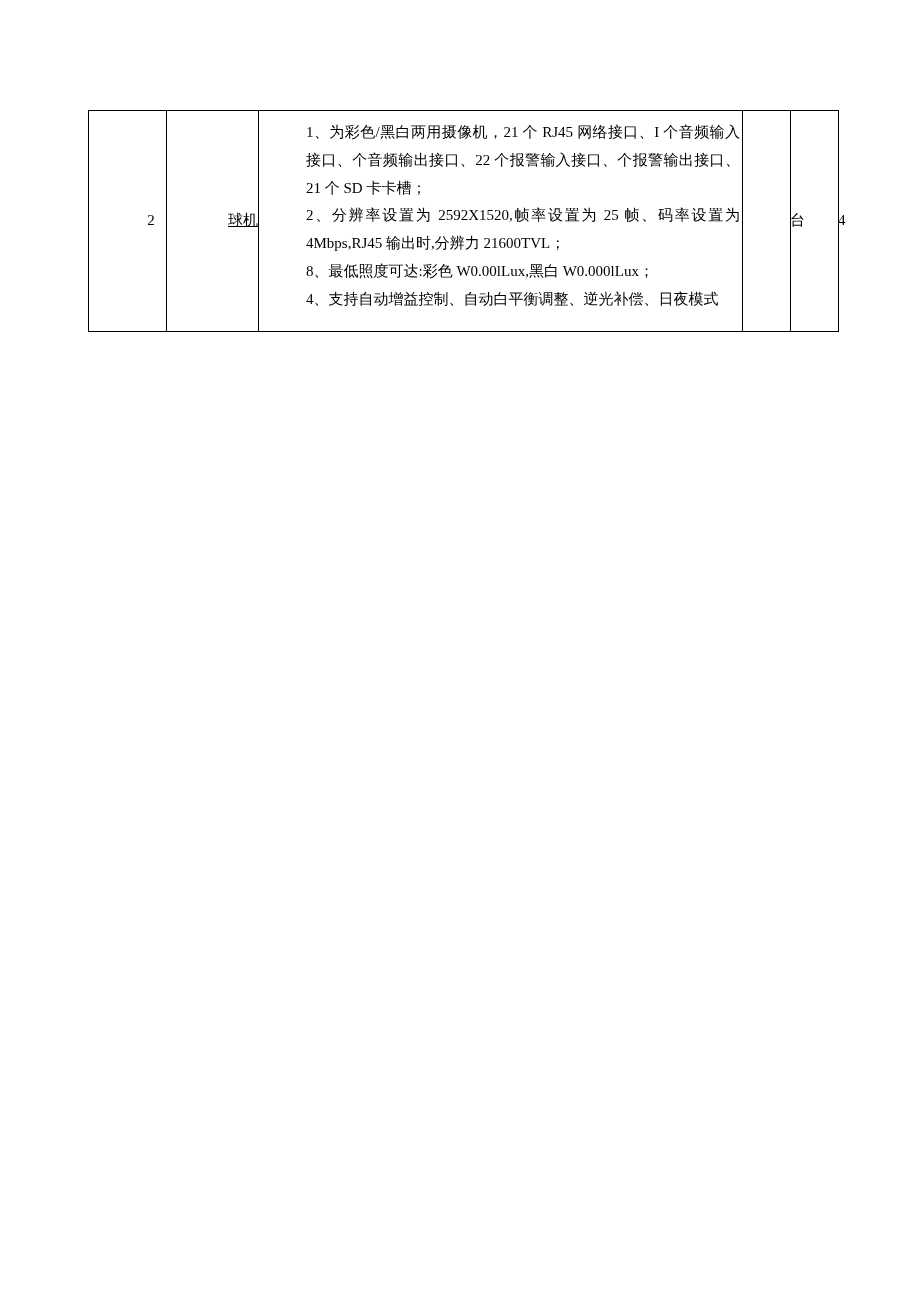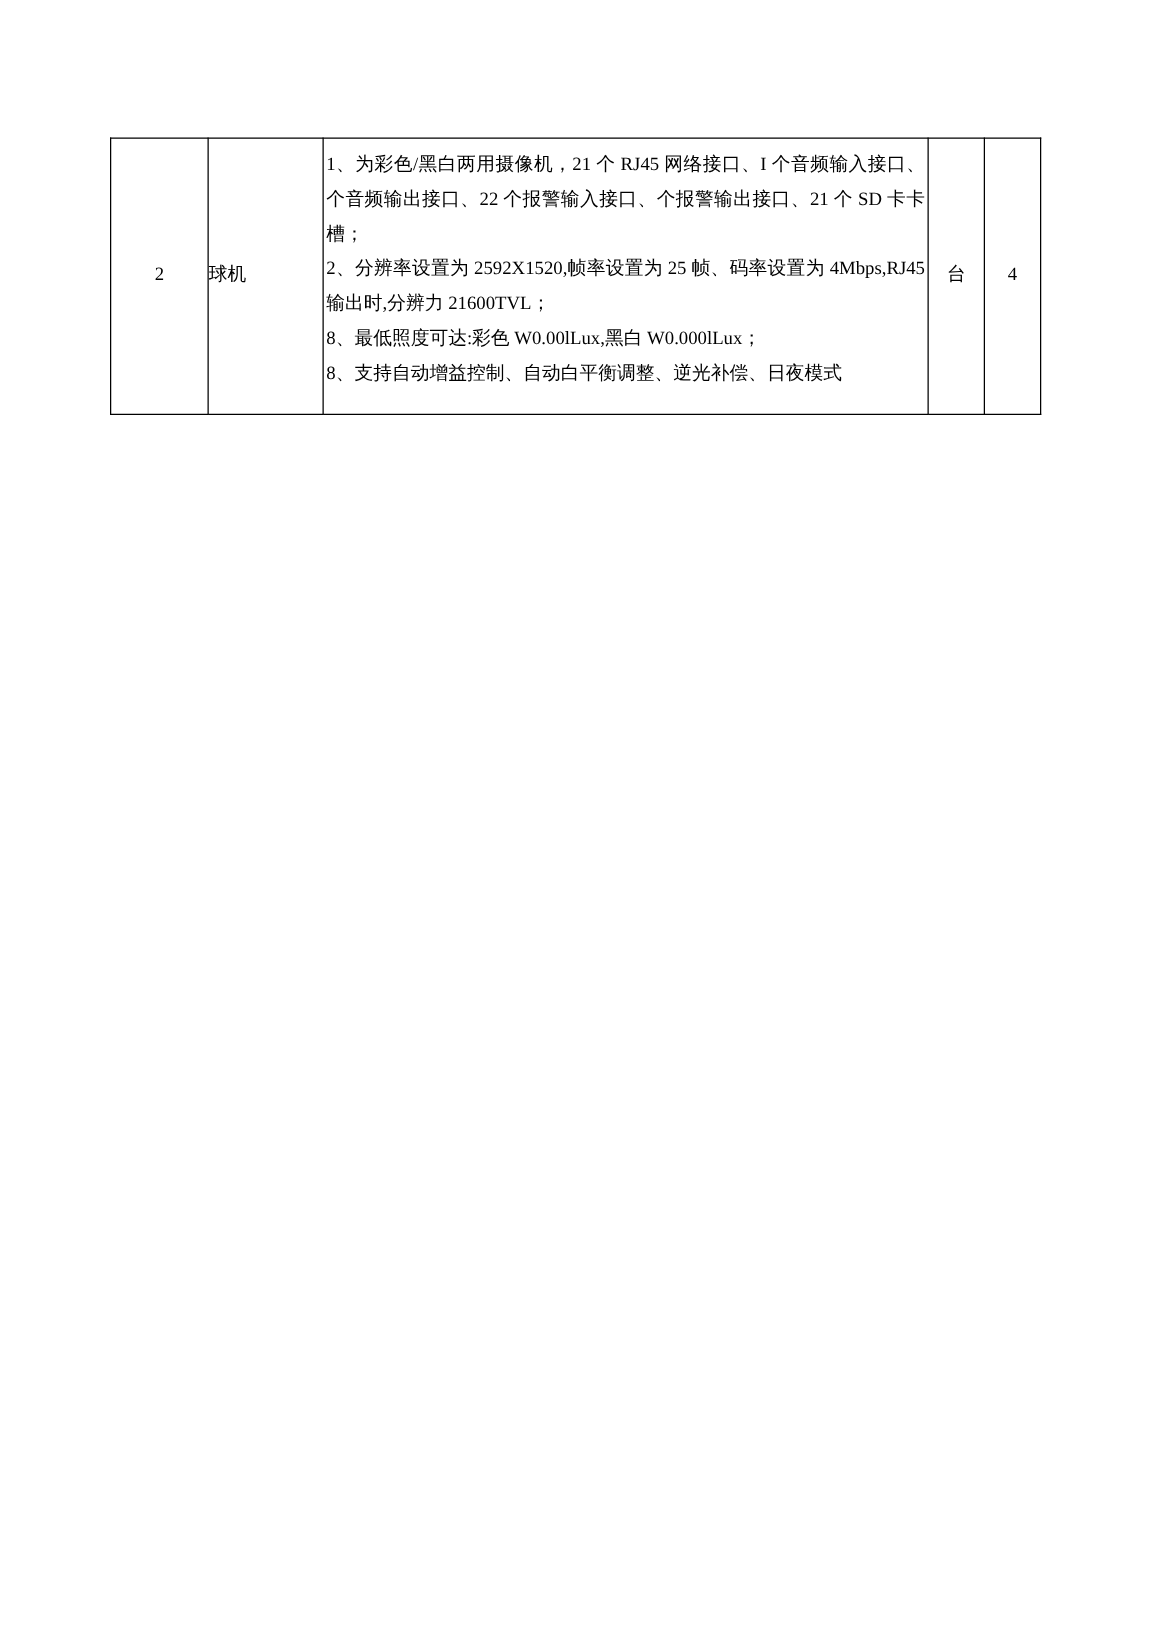--- a/index.html
+++ b/index.html
@@ -18,28 +18,30 @@
       border-collapse: collapse;
       width: 100%;
       table-layout: fixed;
     }
     .table td {
       border: 1px solid #000000;
       font-size: 15px;
       line-height: 1.85;
       color: #000000;
       vertical-align: middle;
+      padding-left: 47px;
     }
     .col-num {
       width: 78px;
       text-align: center;
     }
     .col-name {
       width: 92px;
-      text-align: left;
+      text-align: right;
+      text-decoration: underline;
     }
     .col-desc {
       width: 484px;
       text-align: justify;
       text-align-last: left;
       padding: 8px 2px 18px 2px;
     }
     .col-unit {
       width: 45px;
       text-align: center;
@@ -57,19 +59,19 @@
 
 <table class="table">
   <tbody>
       <tr>
     <td class="col-num">2</td>
     <td class="col-name">球机</td>
     <td class="col-desc">
       <span class="desc-line">1、为彩色/黑白两用摄像机，21 个 RJ45 网络接口、I 个音频输入接口、个音频输出接口、22 个报警输入接口、个报警输出接口、21 个 SD 卡卡槽；</span>
       <span class="desc-line">2、分辨率设置为 2592X1520,帧率设置为 25 帧、码率设置为 4Mbps,RJ45 输出时,分辨力 21600TVL；</span>
       <span class="desc-line">8、最低照度可达:彩色 W0.00lLux,黑白 W0.000lLux；</span>
-      <span class="desc-line">8、支持自动增益控制、自动白平衡调整、逆光补偿、日夜模式</span>
+      <span class="desc-line">4、支持自动增益控制、自动白平衡调整、逆光补偿、日夜模式</span>
     </td>
     <td class="col-unit">台</td>
     <td class="col-qty">4</td>
   </tr>
 </tbody>
   </table>
 
 </body></html>

